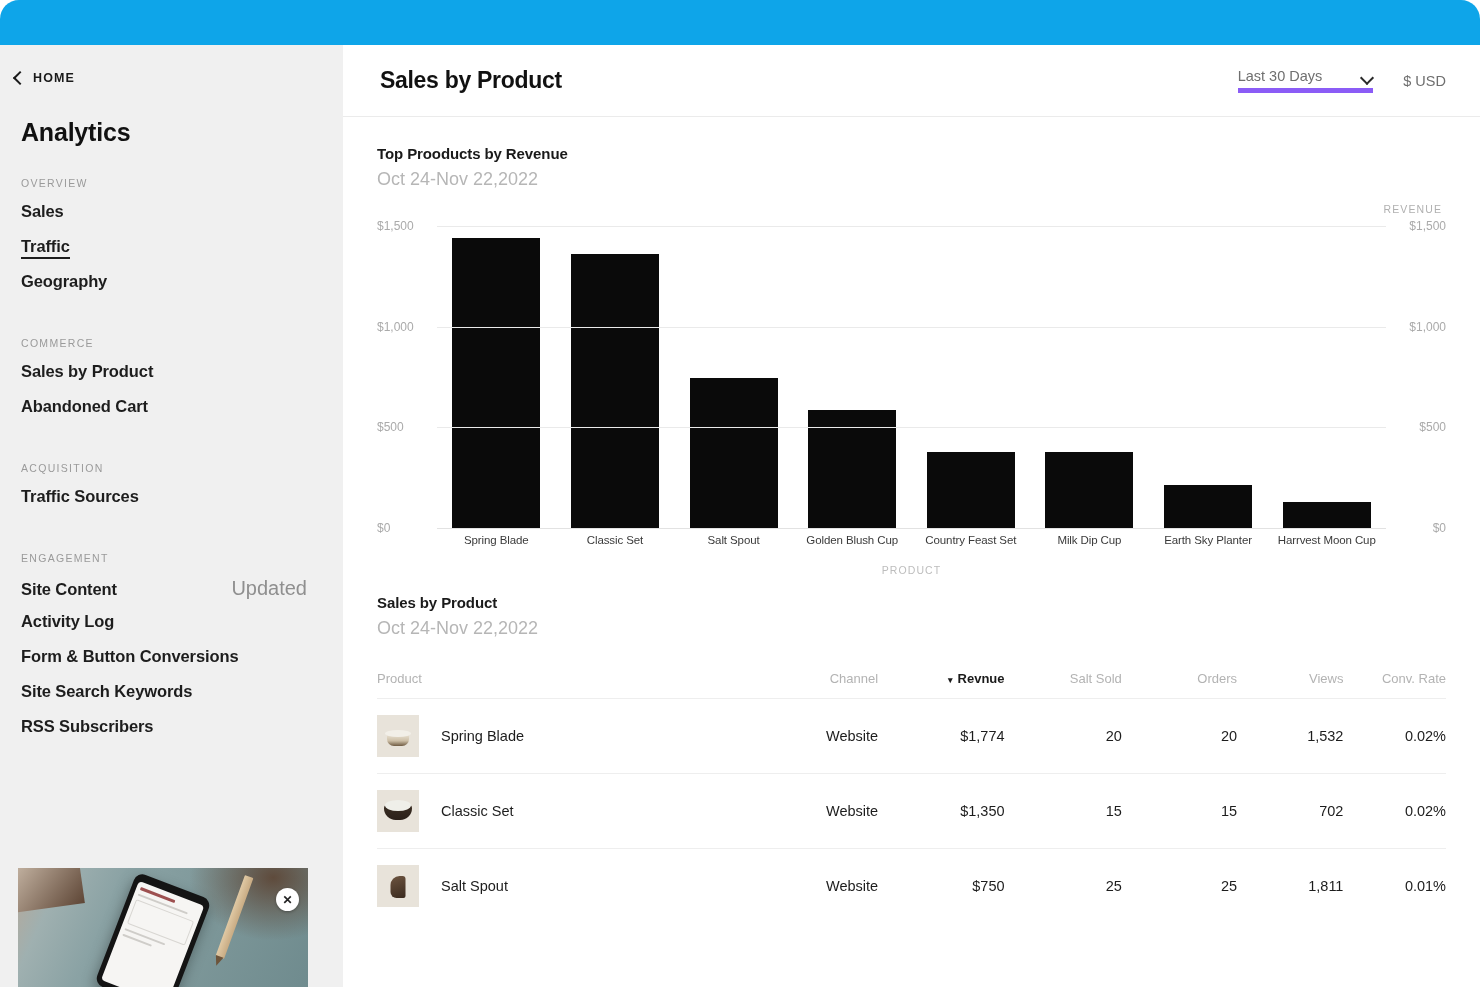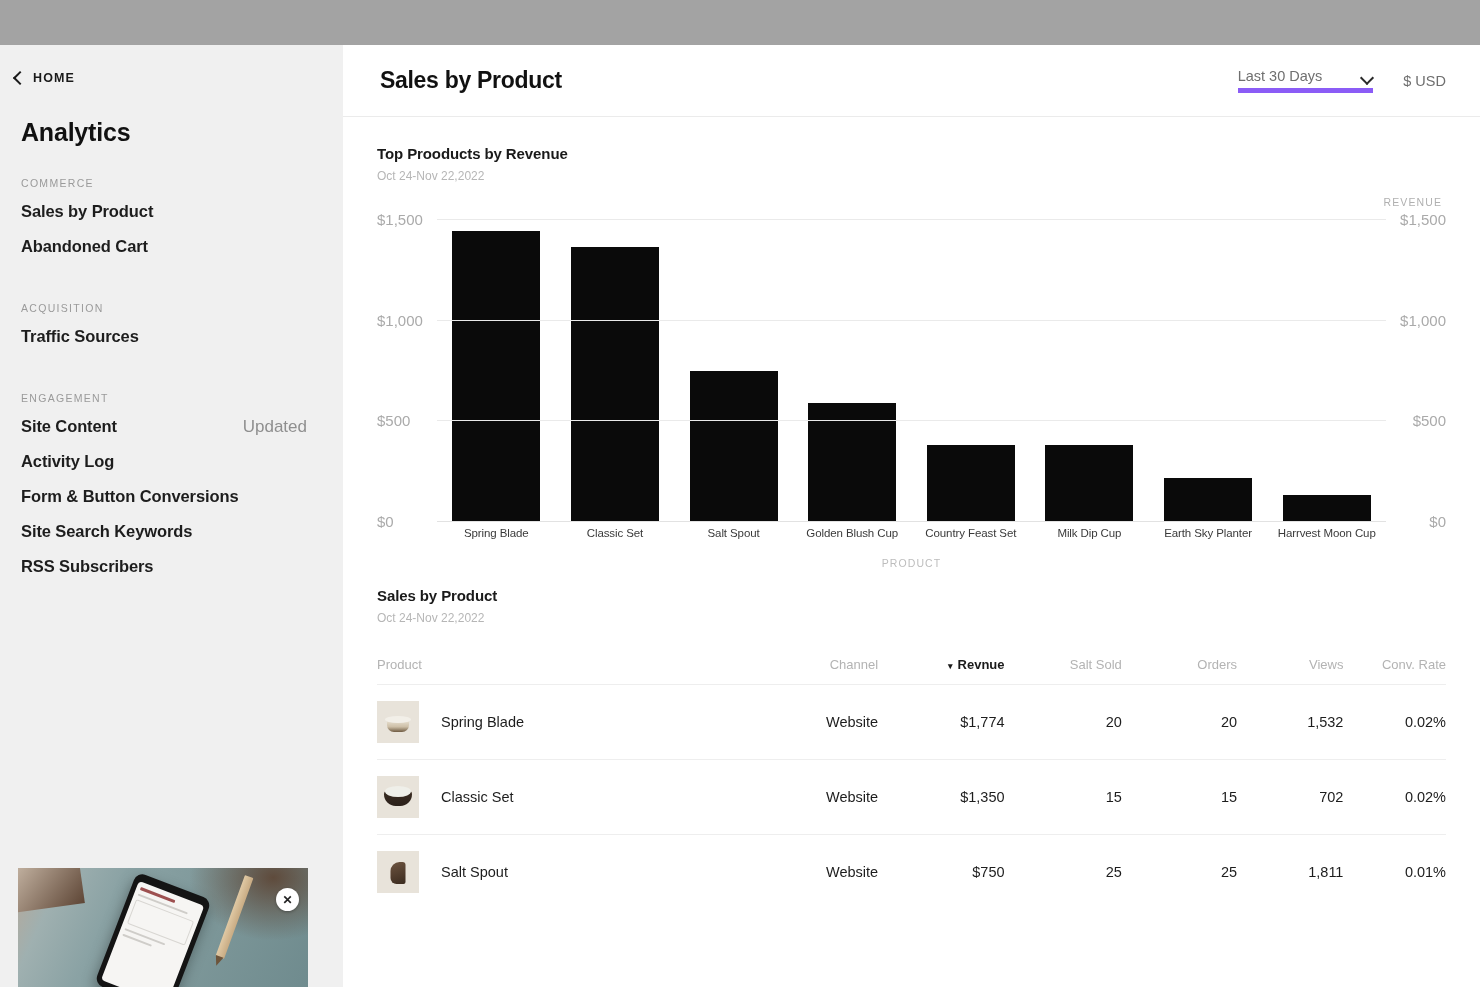--- a/index.html
+++ b/index.html
@@ -2,21 +2,21 @@
 <html><head>
 <meta charset="utf-8">
 <style>
   * { box-sizing: border-box; margin: 0; padding: 0; }
   html, body {
     width: 1480px; height: 987px;
     font-family: "Liberation Sans", sans-serif;
     background: #ffffff;
     overflow: hidden;
   }
-  .app { position: relative; width: 1480px; height: 987px; background:#a3a3a3; }
+  .app { position: relative; width: 1480px; height: 987px; background:#0ea5e9;border-radius:19px; }
 
   
   .sidebar {
     position: absolute; left: 0; top: 45px;
     width: 343px; height: 942px;
     background: #f0f0f0;
     overflow: hidden;
   }
   .home-row {
     display: flex; align-items: center; gap: 9px;
@@ -48,21 +48,21 @@
     padding: 0 36px 0 21px;
     height: 35px;
     cursor: pointer;
   }
   .nav-item .txt {
     font-size: 16.5px; font-weight: 700; color: #1d1d1d; letter-spacing: -0.1px;
   }
   .nav-item.active .txt {
     border-bottom: 2px solid #1d1d1d; padding-bottom: 1px;
   }
-  .nav-badge { font-size: 17px; color: #8f8f8f; font-weight: 400; }
+  .nav-badge { font-size: 20px; color: #8f8f8f; font-weight: 400; }
 
   .promo {
     position: absolute; left: 18px; top: 823px;
     width: 290px; height: 120px;
     overflow: hidden;
     background: linear-gradient(160deg,#8aa3a5 0%, #7e9698 35%, #6d8a8c 100%);
   }
   .promo .desk {
     position:absolute; inset:0;
     background:
@@ -145,38 +145,38 @@
     position: absolute; left: 343px; top: 117px; right: 0; bottom: 0;
     background: #fff;
     overflow: hidden;
   }
   .card { padding: 0 34px; }
   .sec-title {
     font-size: 15px; font-weight: 700; color: #1a1a1a; letter-spacing:-0.1px;
     margin-top: 28px;
   }
   .sec-sub {
-    font-size: 12px; color: #b6b6b6; margin-top: 7px;
+    font-size: 18px; color: #b6b6b6; margin-top: 7px;
   }
 
   
   .chart-wrap { position: relative; margin-top: 26px; height: 350px; }
   .rev-label {
     position: absolute; right: 4px; top: -13px;
     font-size: 10.5px; letter-spacing: 1.1px; color: #b0b0b0;
   }
   .plot {
     position: absolute; left: 60px; right: 60px; top: 10px; height: 302px;
   }
   .gridline {
     position: absolute; left: 0; right: 0; height: 1px; background: #eaeaea;
   }
   .gridline.base { background: #e2e2e2; }
   .ytick {
-    position: absolute; font-size: 15px; color: #aaaaaa;
+    position: absolute; font-size: 12px; color: #aaaaaa;
     transform: translateY(-50%);
   }
   .ytick.l { left: -60px; }
   .ytick.r { right: -60px; text-align: right; }
   .bars {
     position: absolute; left: 0; right: 0; bottom: 0; top: 0;
     display: flex; align-items: flex-end; justify-content: space-between;
   }
   .bar-col {
     flex: 1 1 0; display: flex; flex-direction: column;
@@ -259,20 +259,32 @@
   <aside class="sidebar">
 
     <div class="home-row">
       <span class="chev-left"></span>
       <span class="home-label">HOME</span>
     </div>
 
     <div class="an-title">Analytics</div>
 
     <div id="nav-groups">
+        <div class="nav-group">
+          <div class="group-label">OVERVIEW</div>
+          <div class="nav-item">
+            <span class="txt">Sales</span>
+          </div>
+          <div class="nav-item active">
+            <span class="txt">Traffic</span>
+          </div>
+          <div class="nav-item">
+            <span class="txt">Geography</span>
+          </div>
+        </div>
         <div class="nav-group">
           <div class="group-label">COMMERCE</div>
           <div class="nav-item">
             <span class="txt">Sales by Product</span>
           </div>
           <div class="nav-item">
             <span class="txt">Abandoned Cart</span>
           </div>
         </div>
         <div class="nav-group">

